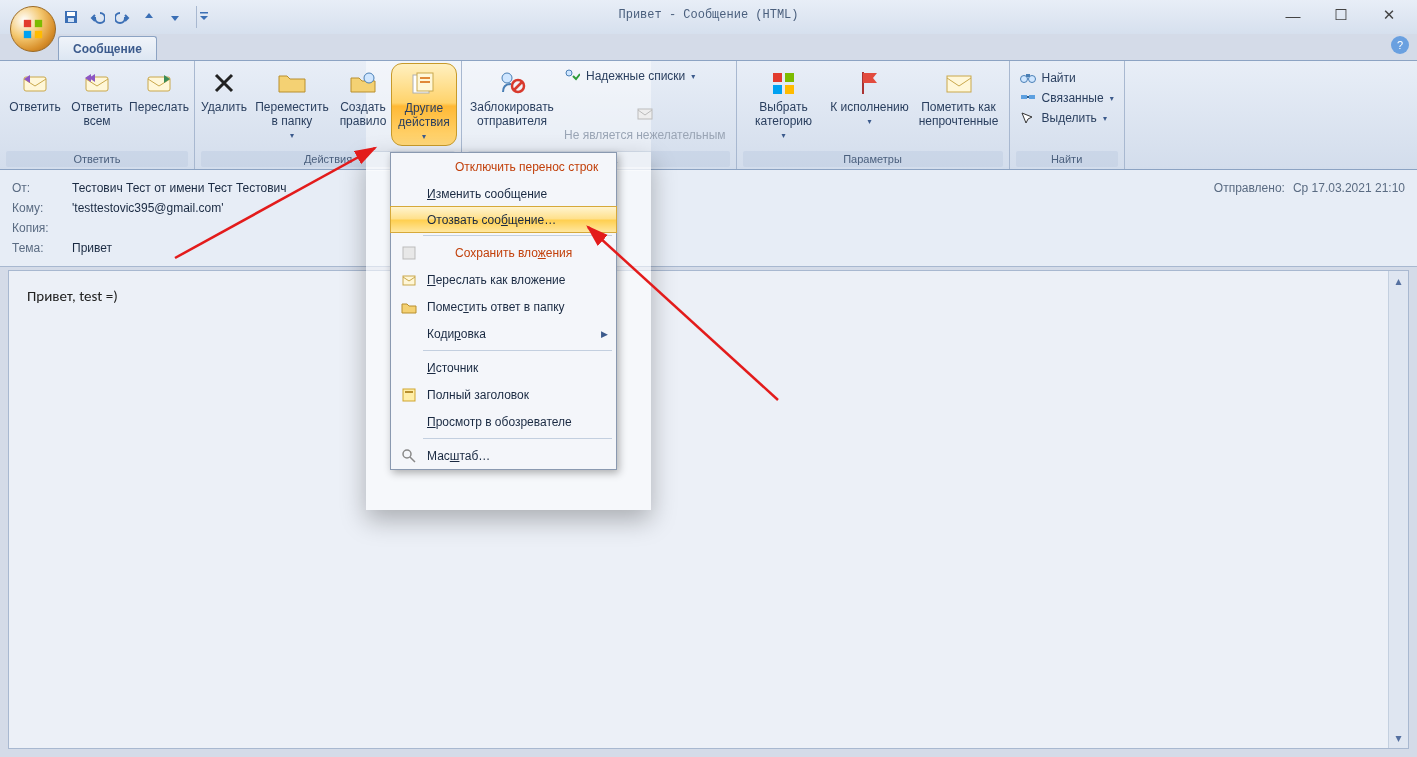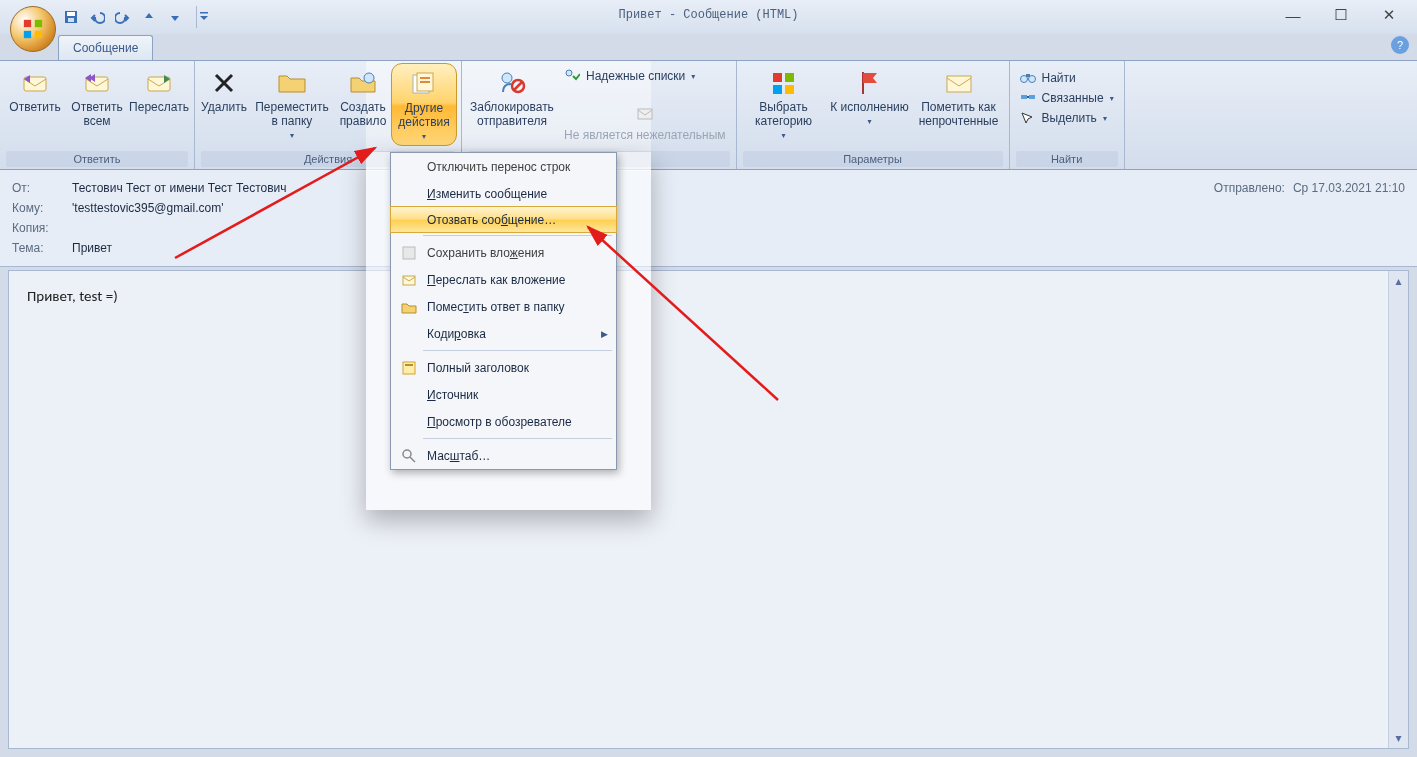--- a/index.html
+++ b/index.html
@@ -8,21 +8,21 @@
 .titlebar { height: 34px; background: linear-gradient(#e8eef7,#d6e0ee); display:flex; align-items:center; position:relative;}
 .office-btn { width:46px; height:46px; border-radius:50%; background: radial-gradient(circle at 30% 30%, #fff, #f4c870 40%, #d88f2a 70%, #9b5b12); position:absolute; left:10px; top:6px; z-index:30; border:1px solid #9b6a25; display:flex; align-items:center; justify-content:center;}
 .office-btn .logo{width:22px;height:22px;}
 .qat { margin-left:62px; display:flex; align-items:center; gap:8px; height:100%; }
 .qat .qbtn { width:18px; height:18px; display:flex; align-items:center; justify-content:center; color:#3b5a8c; cursor:default;}
 .qat-dd { width:14px; height:22px; border-left:1px solid #a8b8d0; display:flex; align-items:center; justify-content:center; color:#3b5a8c; margin-left:4px;}
 .title { position:absolute; left:0; right:0; text-align:center; top:8px; color:#4a5f7d; pointer-events:none;font-family:Liberation Mono, monospace;}
 .wincontrols { position:absolute; right:4px; top:0; display:flex; height:30px;}
 .wincontrols div{ width:48px; display:flex; align-items:center; justify-content:center; font-size:15px; color:#444;}
 
-.tabstrip { height:26px; margin-left:58px; display:flex; position:relative; }
+.tabstrip { height:26px; margin-left:58px; display:flex; align-items:flex-end; position:relative;font-weight:bold; }
 .tab { padding:5px 14px; border:1px solid #8ca3c3; border-bottom:none; border-radius:3px 3px 0 0; background:linear-gradient(#f0f4fa,#dce6f2); color:#3b5a8c; position:relative; top:1px;}
 .helpbtn { position:absolute; right:8px; top:36px; width:18px; height:18px; border-radius:50%; background:#6aa0e0; color:#fff; display:flex; align-items:center; justify-content:center; font-size:11px; z-index:5;}
 
 .ribbon { height:110px; background:linear-gradient(#e8eef7,#d3ddec); border-top:1px solid #8ca3c3; border-bottom:1px solid #8ca3c3; display:flex; position:relative;}
 .group { border-right:1px solid #a8b8d0; display:flex; flex-direction:column; padding:2px 4px 0 4px;}
 .group-body{ flex:1; display:flex; align-items:flex-start;}
 .group-label{ text-align:center; color:#4a5f7d; font-size:11px; padding:2px 0 2px 0; background:rgba(186,201,222,.4); border-radius:2px; margin:0 2px 2px 2px;}
 .bigbtn { width:62px; display:flex; flex-direction:column; align-items:center; text-align:center; padding:4px 2px; gap:2px; color:#2a3f5f; line-height:1.15;}
 .bigbtn.w80{width:86px;}
 .bigbtn.w90{width:92px;}
@@ -43,21 +43,21 @@
 .msghdr .sent{ margin-left:auto; color:#5a6b82; display:flex; gap:8px;}
 
 .bodyarea{ position:absolute; left:8px; right:8px; top:270px; bottom:8px; background:#ecf0f7; border:1px solid #a8b8d0;}
 .bodytext{ padding:16px 18px; font-family: Calibri, sans-serif; font-size:15px; color:#222;}
 .vscroll{ position:absolute; right:0; top:0; bottom:0; width:20px; background:#dfe6f1; border-left:1px solid #c3cfdf; display:flex; flex-direction:column; align-items:center;}
 .vscroll .arr{height:20px; display:flex; align-items:center; justify-content:center; color:#5570a0; width:100%;}
 
 .menu{ position:absolute; left:390px; top:152px; width:227px; background:#f4f6fa; border:1px solid #8a99b0; box-shadow:2px 3px 8px rgba(0,0,0,.3); z-index:40;}
 .menu .mi{ display:flex; align-items:center; height:27px; padding:0 12px 0 4px; color:#1a2a42; position:relative;}
 .menu .gutter{width:28px; display:flex; align-items:center; justify-content:center; height:100%; margin-right:4px;}
-.menu .mi.disabled{ color:#404040;}
+.menu .mi.disabled{ color:#c2410c;gap:28px;}
 .menu .mi.sel{ background:linear-gradient(#fff4cf,#ffe08a 48%,#ffcf4f 52%,#ffe79f); border:1px solid #d6a93a; border-radius:0; margin:-1px;}
 .menu .sep{ height:1px; margin:3px 4px 3px 32px; background:#c3cfdf;}
 .menu .sub-ar{ position:absolute; right:8px; font-size:9px; color:#3b5a8c;}
 .underline{ text-decoration:underline;}
 
 .arrows{ position:absolute; inset:0; pointer-events:none; z-index:50;}
 
 .menu-hl{ position:absolute; left:366px; top:152px; width:285px; height:358px; background:rgba(255,255,255,.55); z-index:35; pointer-events:none; box-shadow:0 10px 24px rgba(0,0,0,.28);}
 </style>
 </head>
@@ -393,31 +393,31 @@
       </div>
       <span><span>Помес</span><span class="underline">т</span><span>ить ответ в папку</span></span>
     </div>
   <div class="mi">
       <div class="gutter"></div>
       <span><span>Коди</span><span class="underline">р</span><span>овка</span></span>
       <span class="sub-ar">▶</span>
     </div>
   <div class="sep"></div>
   <div class="mi">
+      <div class="gutter"></div>
+      <span><span class="underline">И</span><span>сточник</span></span>
+    </div>
+  <div class="mi">
       <div class="gutter">
         <svg width="16" height="16" viewBox="0 0 16 16">
           <rect x="2" y="2" width="12" height="12" fill="#ffeea8" stroke="#cfa52e"></rect>
           <rect x="4" y="4" width="8" height="2" fill="#b88f2e"></rect>
         </svg>
       </div>
       <span>Полный заголовок</span>
-    </div>
-  <div class="mi">
-      <div class="gutter"></div>
-      <span><span class="underline">И</span><span>сточник</span></span>
     </div>
   <div class="mi">
       <div class="gutter"></div>
       <span><span class="underline">П</span><span>росмотр в обозревателе</span></span>
     </div>
   <div class="sep"></div>
   <div class="mi">
       <div class="gutter">
         <svg width="16" height="16" viewBox="0 0 16 16">
           <circle cx="6" cy="6" r="4" fill="none" stroke="#888" stroke-width="1.5"></circle>

